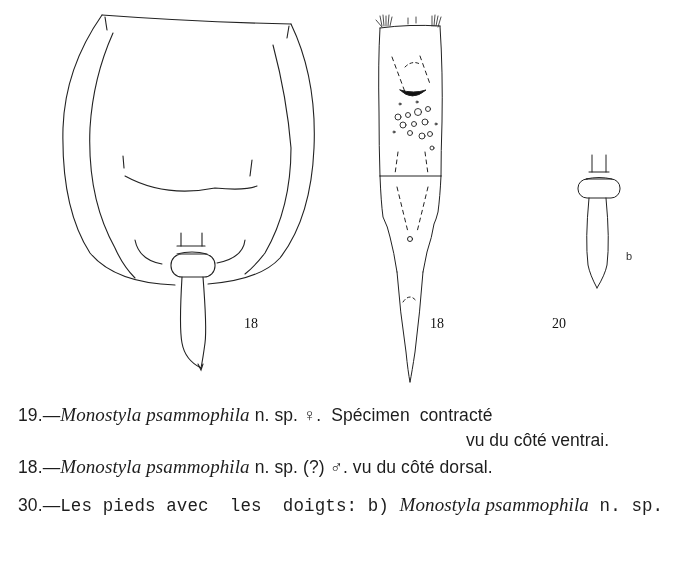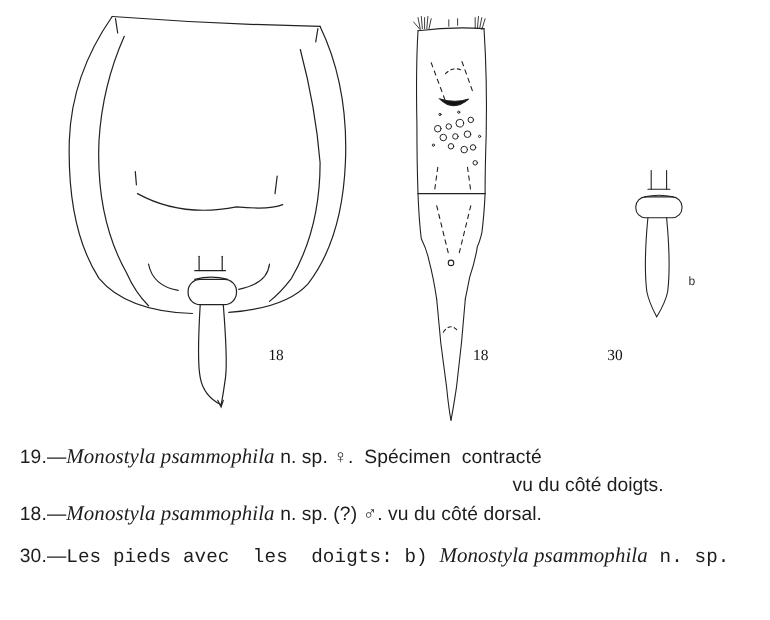--- a/index.html
+++ b/index.html
@@ -116,26 +116,26 @@
     <path d="M22 5 L22 22"></path>
     <path d="M36 5 L36 22"></path>
     <path d="M19 22 L39 22"></path>
     <rect x="8" y="29" width="42" height="19" rx="9" ry="9"></rect>
     <path d="M16 29 Q29 26 42 29"></path>
     <path d="M19 48 Q15 90 18 115 Q20 125 27 138"></path>
     <path d="M36 48 Q40 90 37 115 Q35 125 27 138"></path>
   </svg>
 </div>
 <div class="b-letter" style="left:626px; top:250px;">b</div>
-<div class="figlabel" style="left:552px; top:316px;">30</div>
+<div class="figlabel" style="left:552px; top:316px;">20</div>
 
 <div class="caption" style="top:404px;">
   <span>19.—</span><i>Monostyla psammophila</i><span style="white-space:pre;"> n. sp. ♀.  Spécimen  contracté</span>
 </div>
-<div class="cont" style="left:466px; top:430px;">vu du côté doigts.</div>
+<div class="cont" style="left:466px; top:430px;">vu du côté ventrai.</div>
 
 <div class="caption" style="top:456px;">
   <span>18.—</span><i>Monostyla psammophila</i><span style="white-space:pre;text-align:center;"> n. sp. (?) ♂. vu du côté dorsal.</span>
 </div>
 
 <div class="caption" style="top:494px;">
   <span>30.—</span><span style="white-space:pre;font-family:Liberation Mono, monospace;">Les pieds avec  les  doigts: b) </span><i>Monostyla psammophila</i><span style="white-space:pre;font-family:Liberation Mono, monospace;"> n. sp.</span>
 </div>
 
 </body></html>

